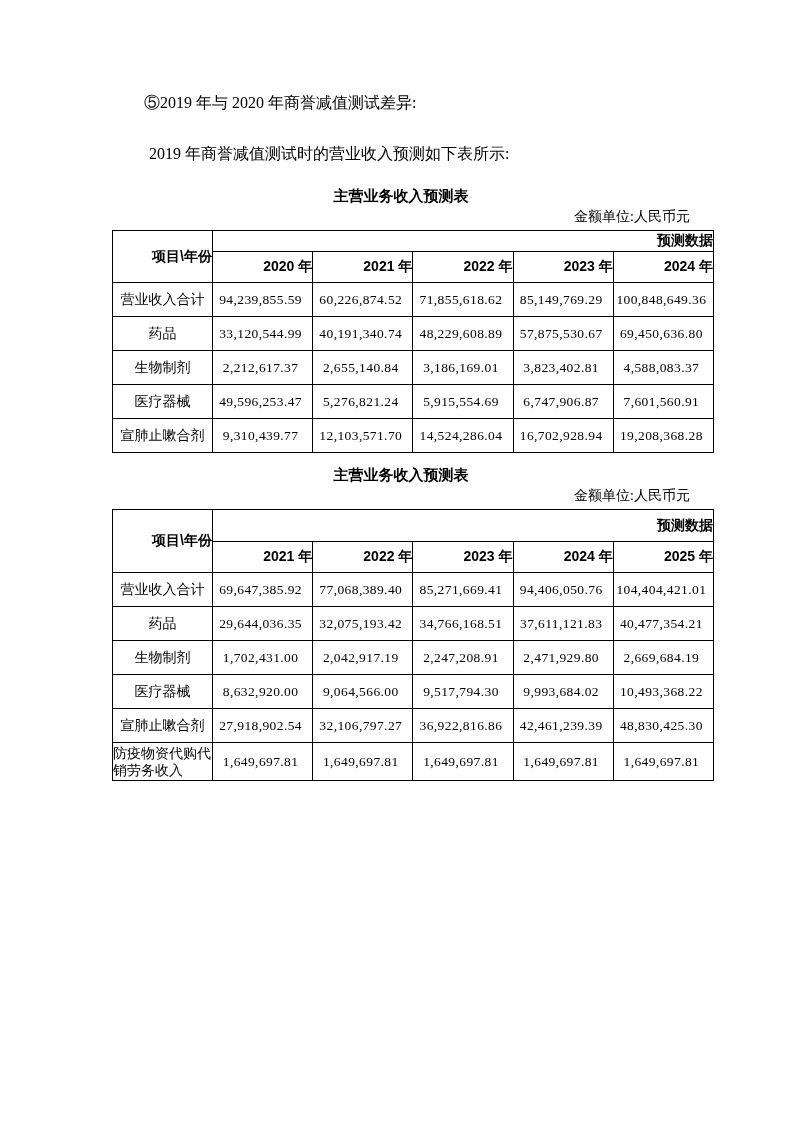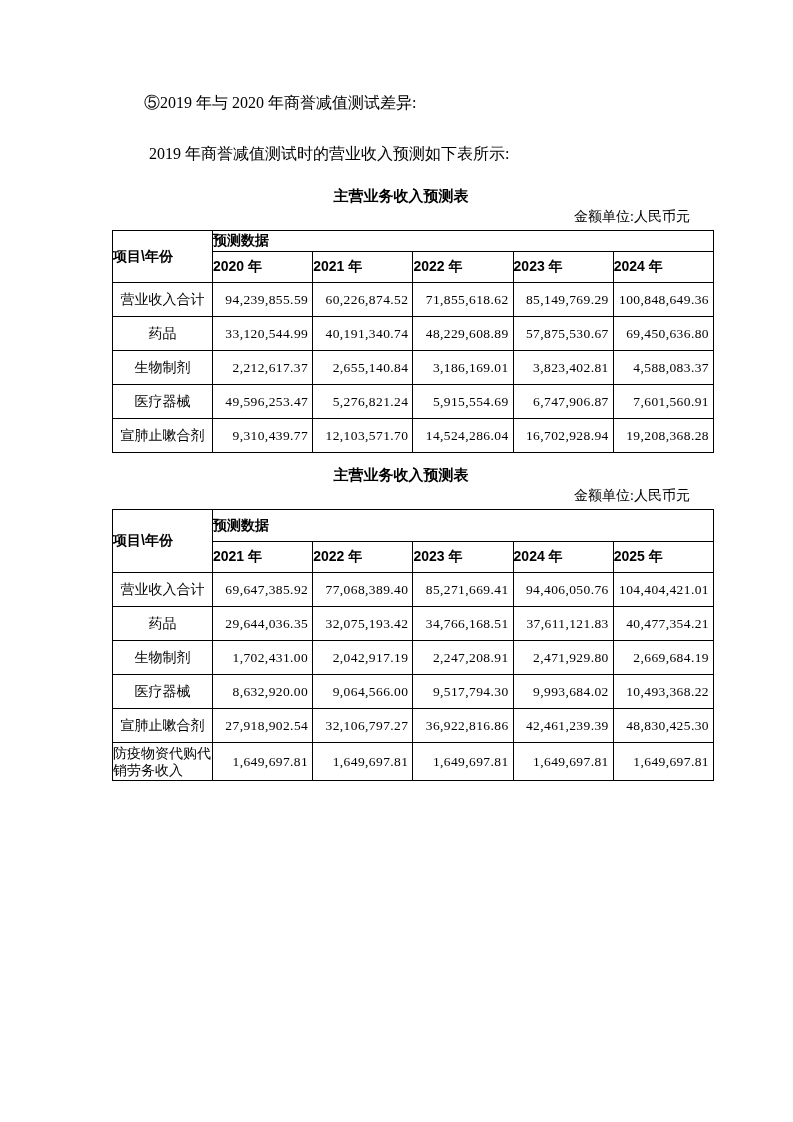--- a/index.html
+++ b/index.html
@@ -32,30 +32,30 @@
     border-collapse:collapse; table-layout:fixed; width:602px;
     border:1.5px solid #000;
   }
   table.forecast th, table.forecast td {
     border:1px solid #000;
     border-top-width:1.5px; border-bottom-width:1.5px;
     padding:0; overflow:hidden;
   }
   table.forecast thead th {
     font-family:"Liberation Sans","DejaVu Sans",sans-serif;
-    font-weight:bold; font-size:14px; text-align:left;
+    font-weight:bold; font-size:14px; text-align:right;
   }
   table.forecast th.row-label {
     font-weight:normal; font-size:14px; text-align:center;margin-left:13px;
   }
   table.forecast th.row-label.long {
     text-align:left; padding:1px 0; line-height:17px;
   }
   table.forecast td.num {
-    font-size:13.5px; text-align:right; padding-right:4px;
+    font-size:13.5px; text-align:center; padding-right:4px;
     letter-spacing:0.4px; white-space:nowrap;
   }
   
   #table1 thead tr.group-row { height:21px; }
   #table1 thead tr.years-row { height:31px;margin-top:28px; }
   #table1 tbody tr           { height:34px; }
   #table2 thead tr.group-row { height:32px; }
   #table2 thead tr.years-row { height:31px; }
   #table2 tbody tr           { height:34px; }
   #table2 tbody tr.tall      { height:38px; }

